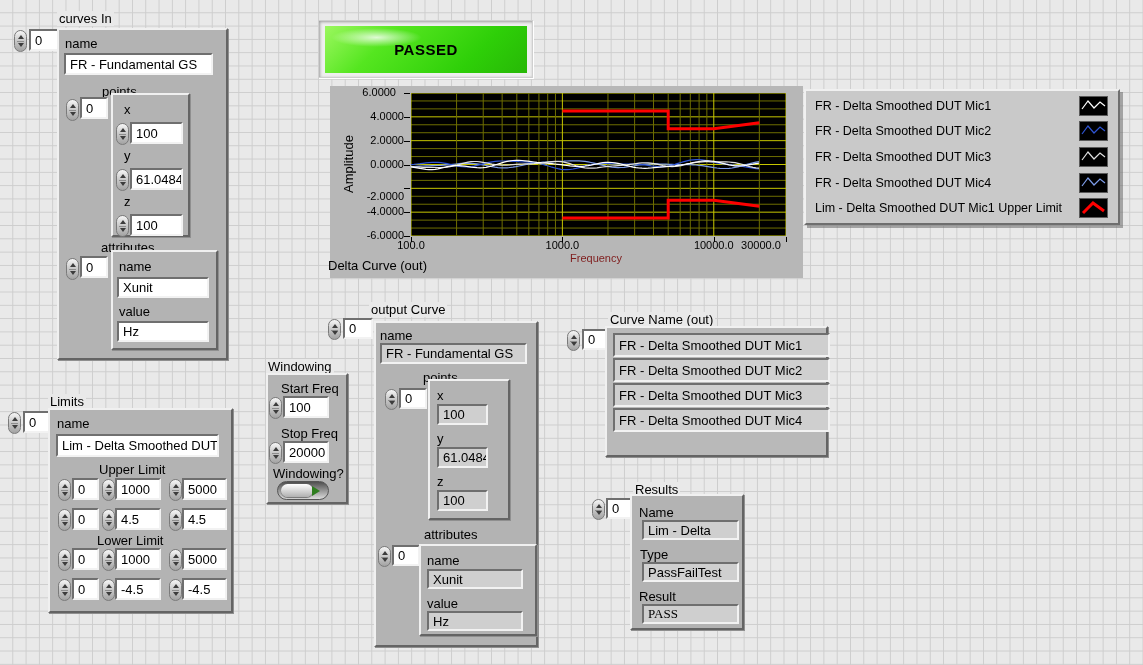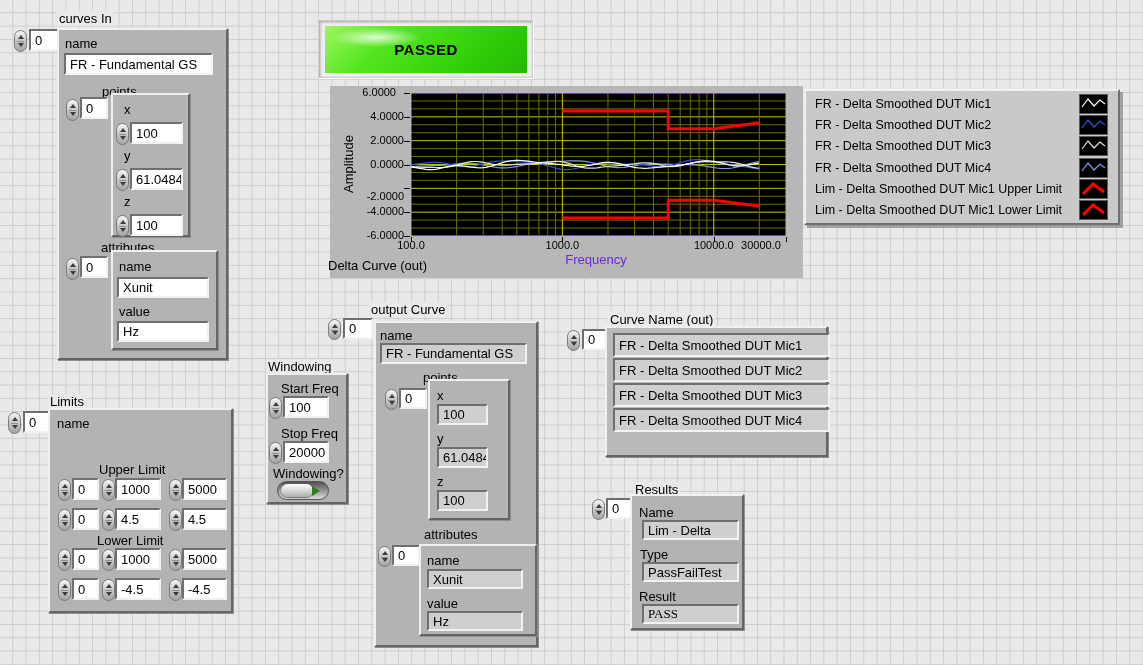--- a/index.html
+++ b/index.html
@@ -27,21 +27,21 @@
             border-left:3px solid transparent;border-right:3px solid transparent;border-bottom:4px solid #3c3c3c;}
   .spin .dn{position:absolute;bottom:4px;left:50%;transform:translateX(-50%);width:0;height:0;
             border-left:3px solid transparent;border-right:3px solid transparent;border-top:4px solid #3c3c3c;}
   .graph-body{background:#b7b7b7;}
   .plot{background:#000;}
   .tickY{position:absolute;width:60px;text-align:right;font-size:11px;color:#000;line-height:13px;}
   .tickX{position:absolute;width:80px;text-align:center;font-size:11px;color:#000;line-height:13px;}
   .dashY{position:absolute;width:6px;height:1px;background:#000;}
   .dashX{position:absolute;width:1px;height:5px;background:#000;}
   .ylab{position:absolute;font-size:13px;color:#000;transform:translate(-50%,-50%) rotate(-90deg);white-space:nowrap;}
-  .xlab{position:absolute;font-size:13px;color:#6d28d9;transform:translateX(-50%);white-space:nowrap;}
+  .xlab{position:absolute;font-size:11px;color:#7f1d1d;transform:translateX(-50%);white-space:nowrap;}
   .legend{background:#c9c9c9;border:2px solid;border-color:#f0f0f0 #6e6e6e #6e6e6e #f0f0f0;
           box-shadow:3px 3px 0 rgba(105,105,105,.55);display:flex;flex-direction:column;justify-content:space-around;padding:2px 0;}
   .legrow{display:flex;align-items:center;justify-content:space-between;padding:0 10px 0 9px;}
   .legrow span{font-size:12.5px;color:#000;white-space:nowrap;}
   .swatch{width:27px;height:18px;background:#000;border:1px solid #5a5a5a;flex:0 0 auto;}
   .passed-frame{background:#efefef;border:1px solid #cfcfcf;box-shadow:inset 1px 1px 3px rgba(0,0,0,.35),1px 1px 0 #ffffff;}
   .passed{background:linear-gradient(135deg,#9cf75f 0%,#55e620 30%,#2ecf08 72%,#27b806 100%);
           display:flex;align-items:center;justify-content:center;font-weight:bold;font-size:15px;color:#000;letter-spacing:.5px;position:relative;overflow:hidden;}
   .passed::before{content:"";position:absolute;left:6px;top:2px;width:45%;height:40%;
           background:radial-gradient(ellipse at center,rgba(255,255,255,.8),rgba(255,255,255,0) 70%);}
@@ -221,26 +221,20 @@
         <div class="swatch"><svg width="27" height="18">
             <polyline points="2,12 8,4 14,11 20,5 25,9" fill="none" stroke="#7d9ce8" stroke-width="1.2"></polyline>
           </svg></div>
       </div>
       <div class="legrow">
         <span>Lim - Delta Smoothed DUT Mic1 Upper Limit</span>
         <div class="swatch"><svg width="27" height="18">
             <polyline points="3,14 13,4 24,12" fill="none" stroke="#ff0000" stroke-width="3"></polyline>
           </svg></div>
       </div>
-      <div class="legrow">
-        <span>Lim - Delta Smoothed DUT Mic1 Lower Limit</span>
-        <div class="swatch"><svg width="27" height="18">
-            <polyline points="3,14 13,4 24,12" fill="none" stroke="#ff0000" stroke-width="3"></polyline>
-          </svg></div>
-      </div>
     </div>
 
   <div class="abs lbl freelbl" style="left:266px;top:359px;">Windowing</div>
   <div class="abs cluster" style="left:266px;top:373px;width:82px;height:131px;">
     <div class="abs lbl" style="left:13px;top:6px;">Start Freq</div>
     <div class="abs spin" style="left:1px;top:22px;">
         <i class="up"></i>
         <i class="dn"></i>
       </div>
     <div class="abs fld" style="left:15px;top:21px;width:46px;height:22px;">100</div>
@@ -259,20 +253,21 @@
 
   <div class="abs lbl freelbl" style="left:48px;top:394px;">Limits</div>
   <div class="abs spin" style="left:8px;top:412px;">
       <i class="up"></i>
       <i class="dn"></i>
     </div>
   <div class="abs fld" style="left:23px;top:411px;width:30px;height:22px;">0</div>
 
   <div class="abs cluster" style="left:48px;top:408px;width:185px;height:205px;">
     <div class="abs lbl" style="left:7px;top:6px;">name</div>
+    <div class="abs fld" style="left:6px;top:24px;width:163px;height:23px;">Lim - Delta Smoothed DUT</div>
 
     <div class="abs lbl" style="left:49px;top:52px;">Upper Limit</div>
     <div class="abs spin" style="left:8px;top:69px;">
         <i class="up"></i>
         <i class="dn"></i>
       </div>
     <div class="abs fld" style="left:22px;top:68px;width:27px;height:22px;">0</div>
     <div class="abs spin" style="left:8px;top:99px;">
         <i class="up"></i>
         <i class="dn"></i>

